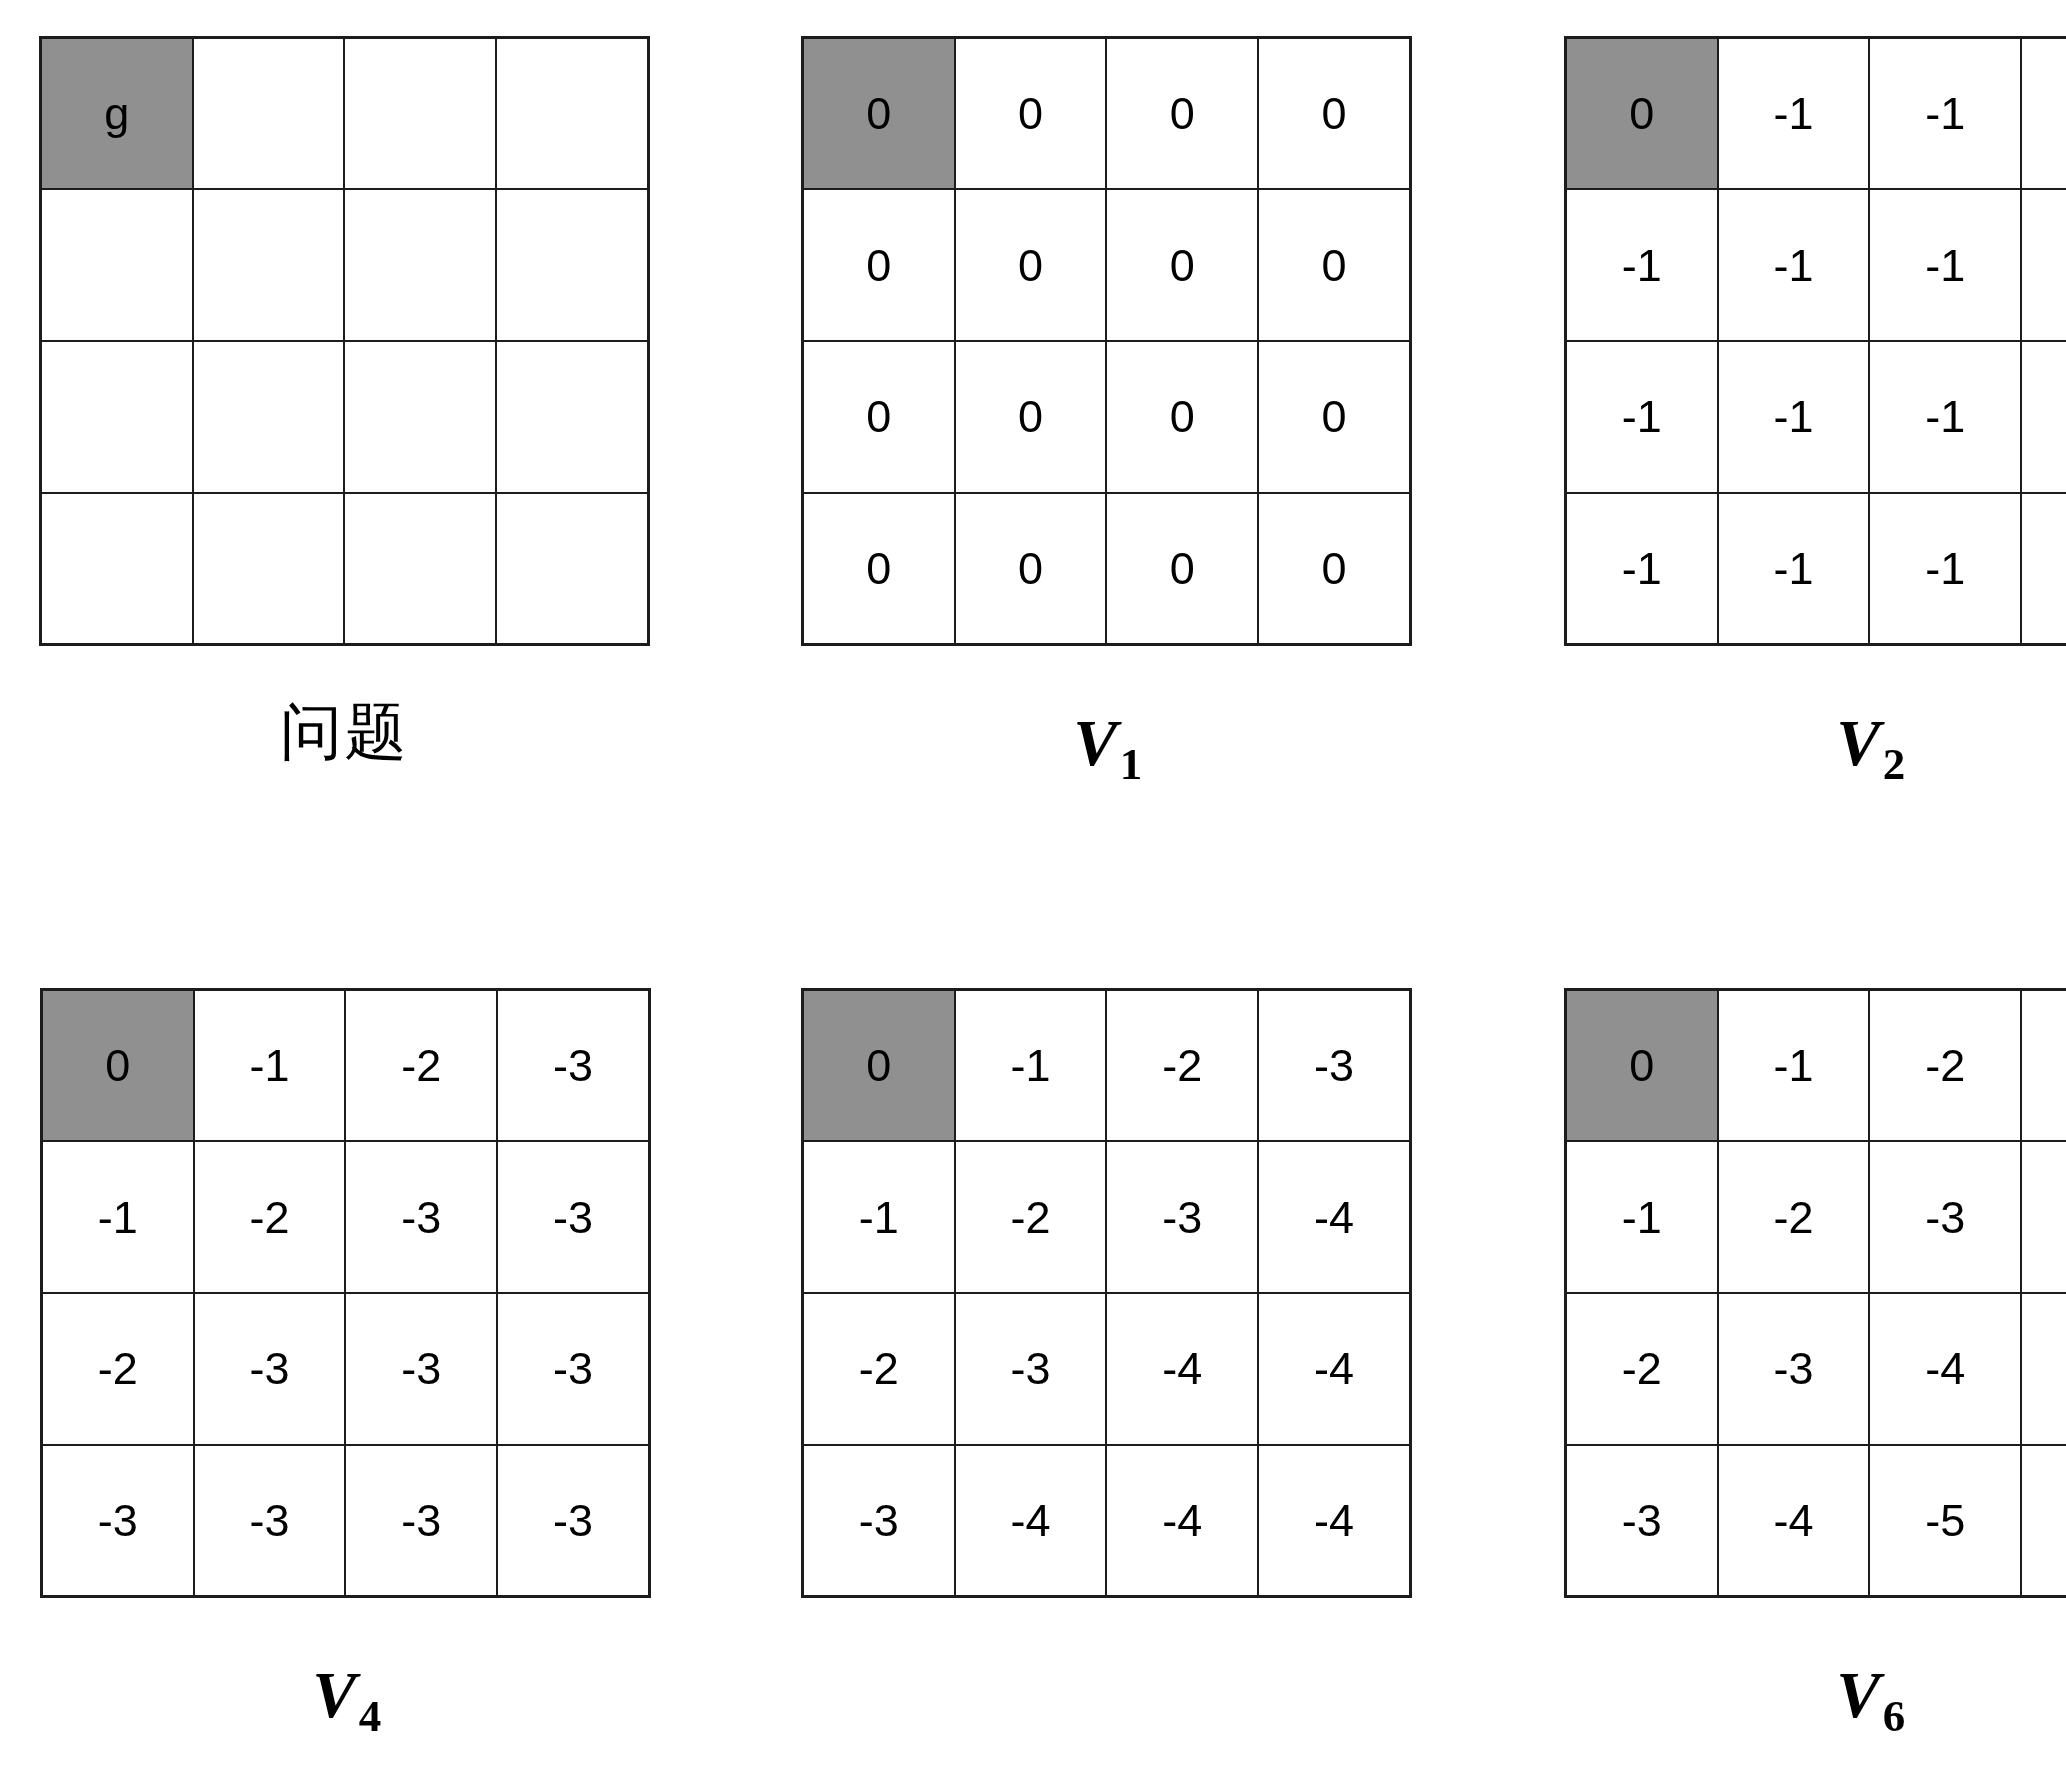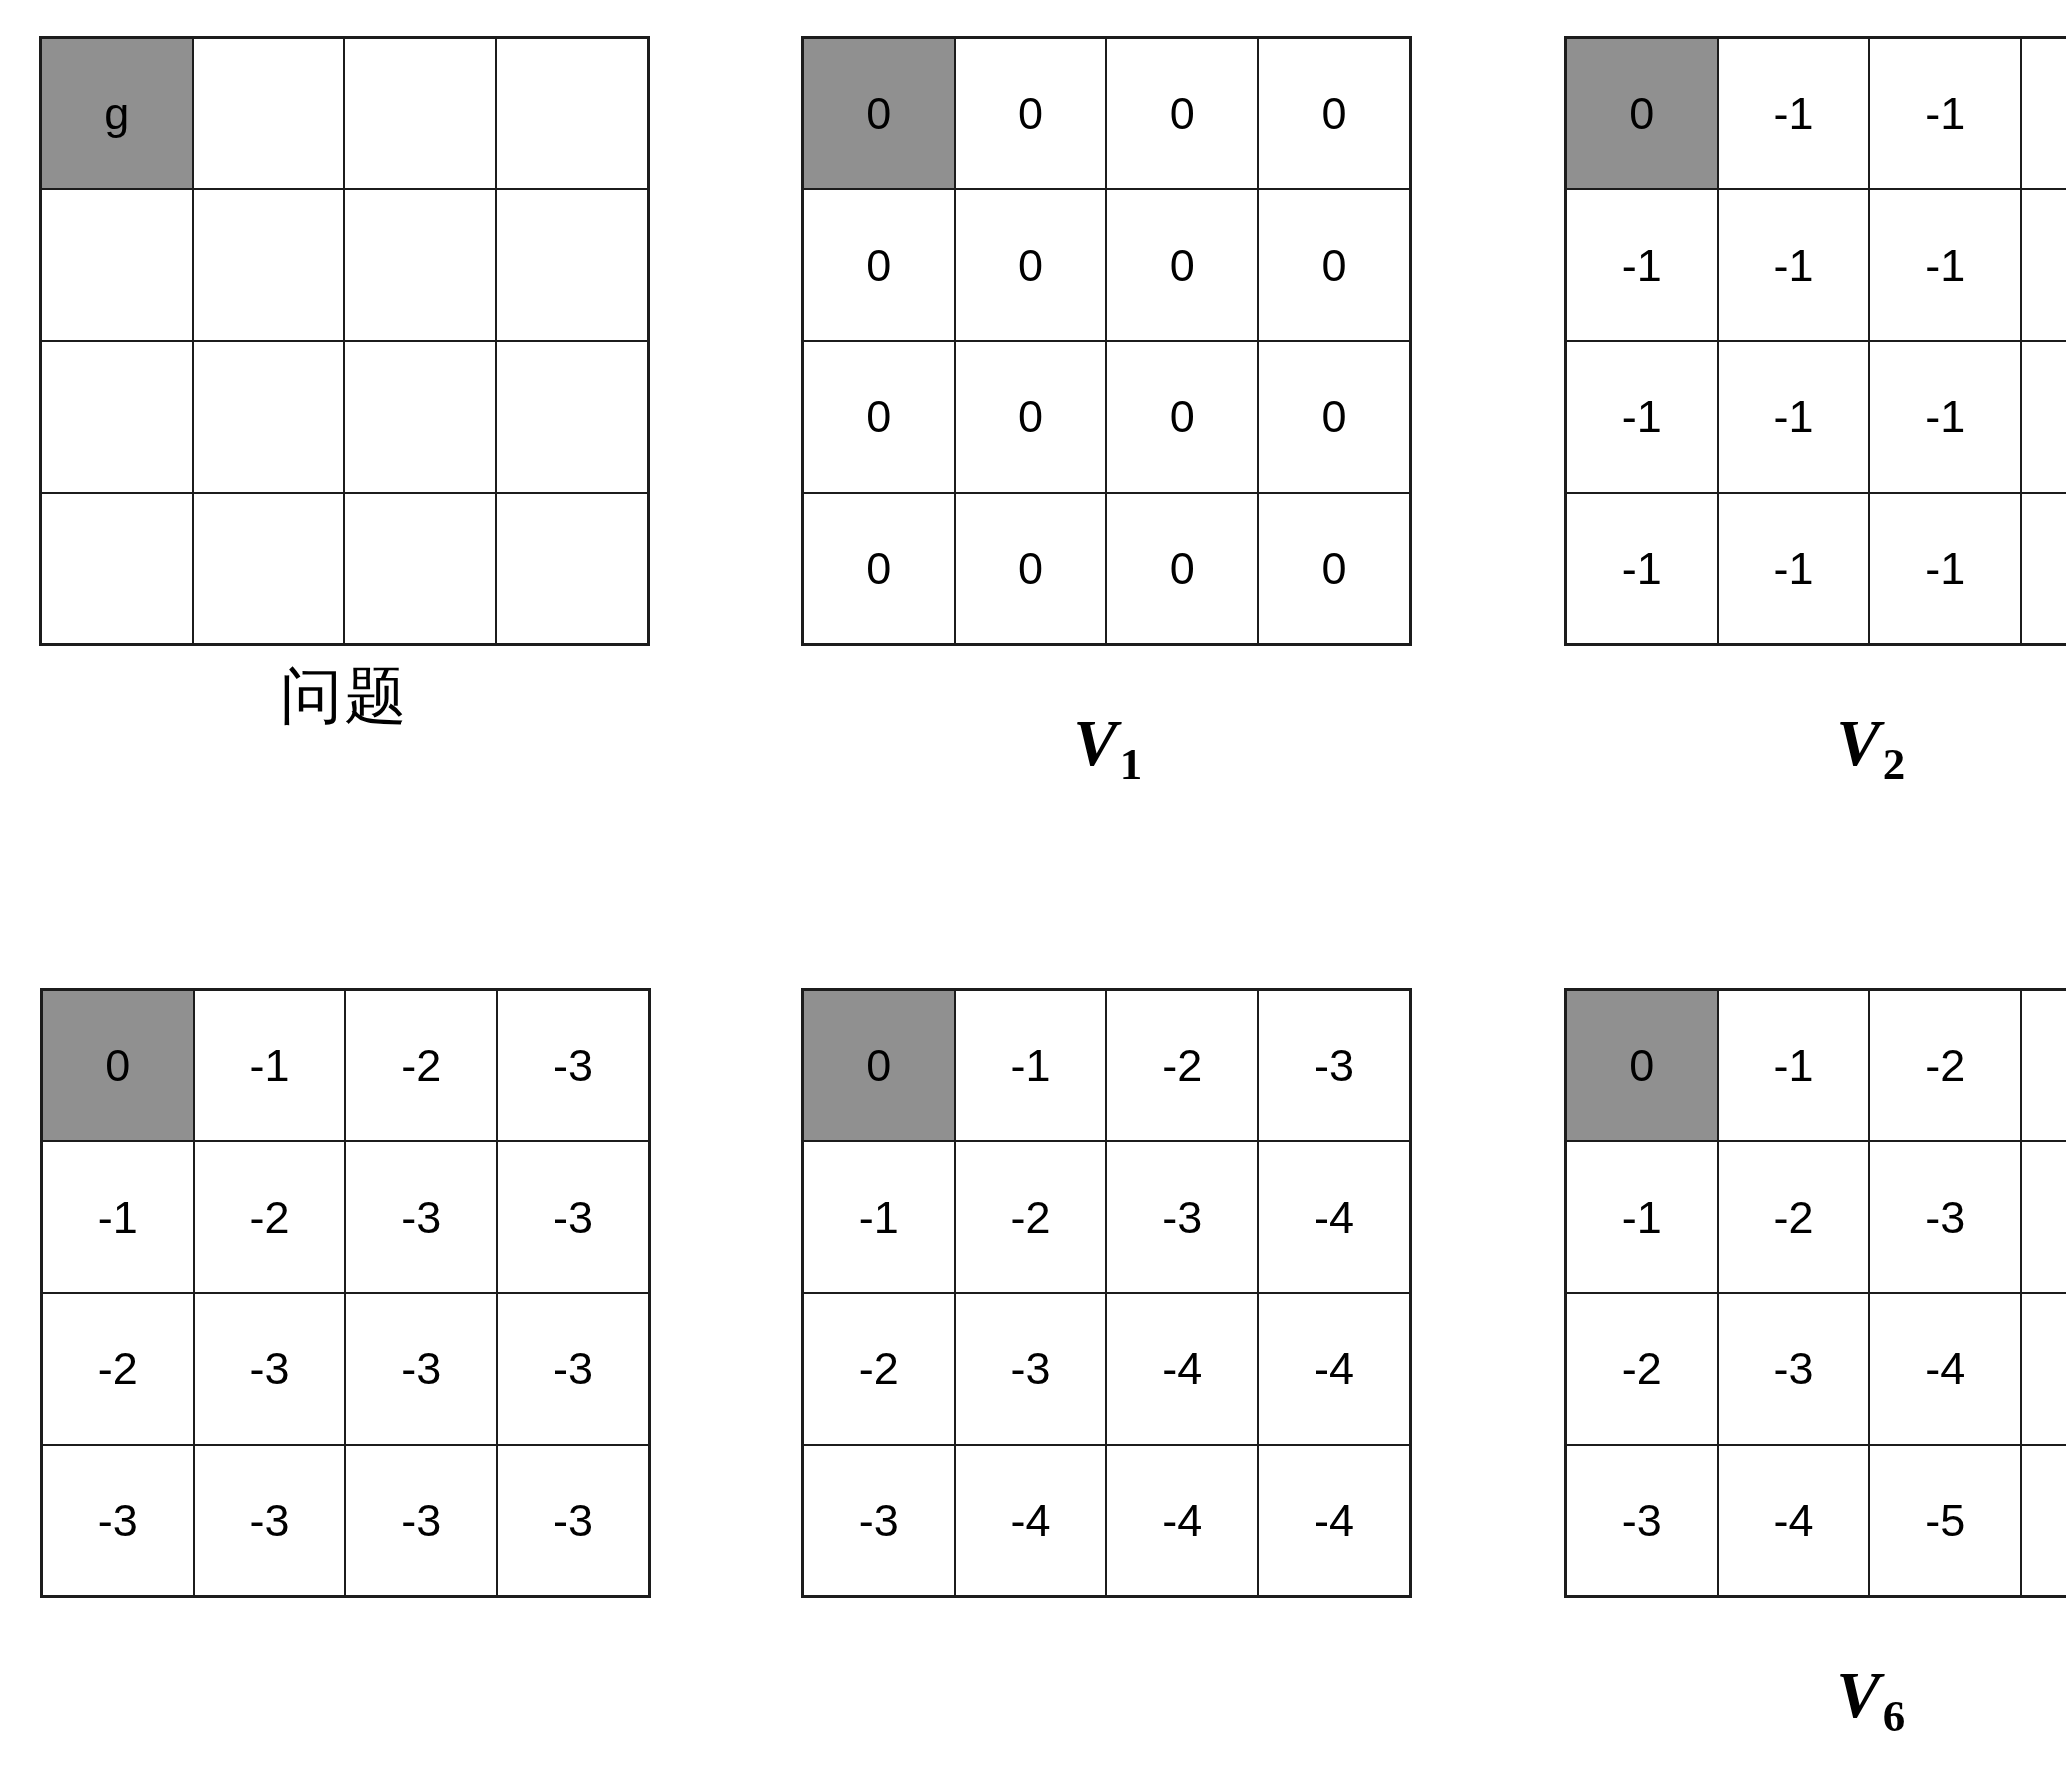--- a/index.html
+++ b/index.html
@@ -118,21 +118,21 @@
         <td></td>
       </tr>
       <tr>
         <td></td>
         <td></td>
         <td></td>
         <td></td>
       </tr>
     </tbody>
       </table>
-    <div class="caption cjk" style="top:629px;">问题</div>
+    <div class="caption cjk" style="top:665px;">问题</div>
   </div>
 
   <div class="panel" style="left:801px; top:36px; width:611px; height:756px;">
     <table class="grid" style="width:611px; height:610px;">
       <tbody>
           <tr>
         <td class="start">0</td>
         <td>0</td>
         <td>0</td>
         <td>0</td>
@@ -218,20 +218,23 @@
         <td>-3</td>
       </tr>
       <tr>
         <td>-3</td>
         <td>-3</td>
         <td>-3</td>
         <td>-3</td>
       </tr>
     </tbody>
       </table>
+    <div class="caption" style="top:674px;">
+      <span class="v-letter">V</span><span class="v-sub">4</span>
+    </div>
   </div>
 
   <div class="panel" style="left:801px; top:988px; width:611px; height:756px;">
     <table class="grid" style="width:611px; height:610px;">
       <tbody>
           <tr>
         <td class="start">0</td>
         <td>-1</td>
         <td>-2</td>
         <td>-3</td>

